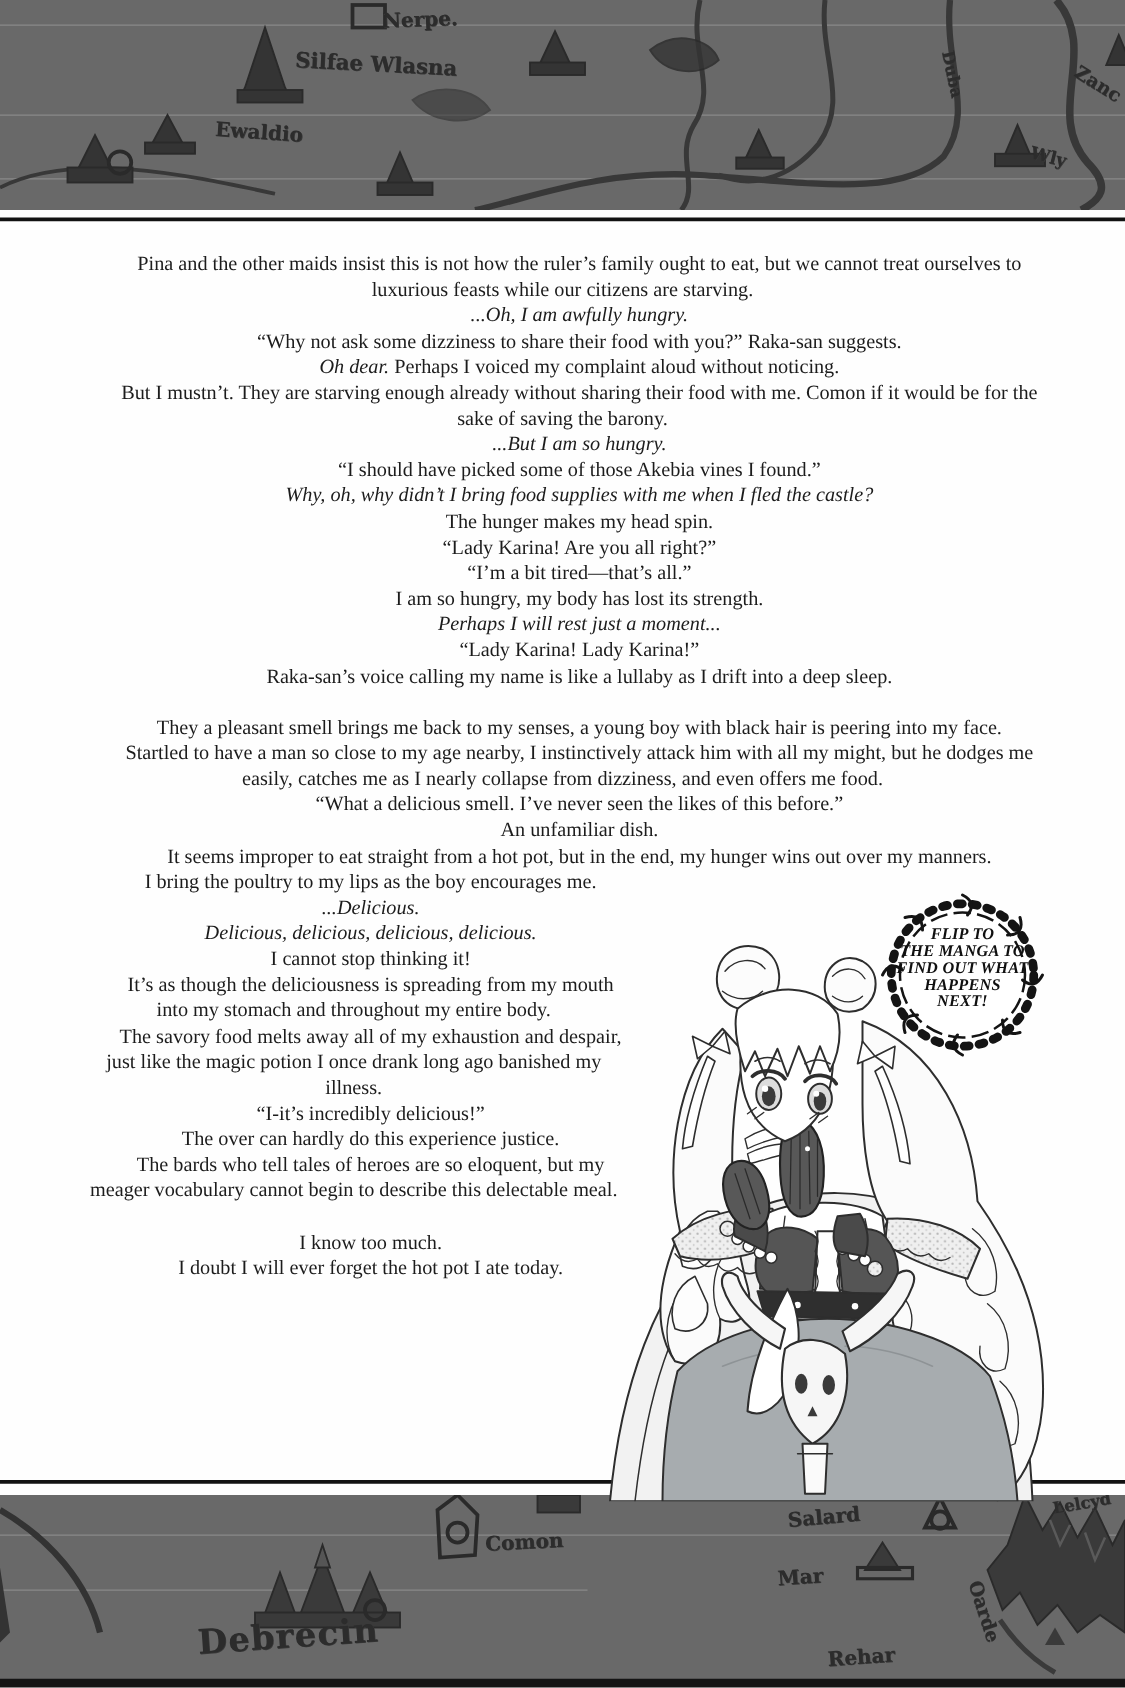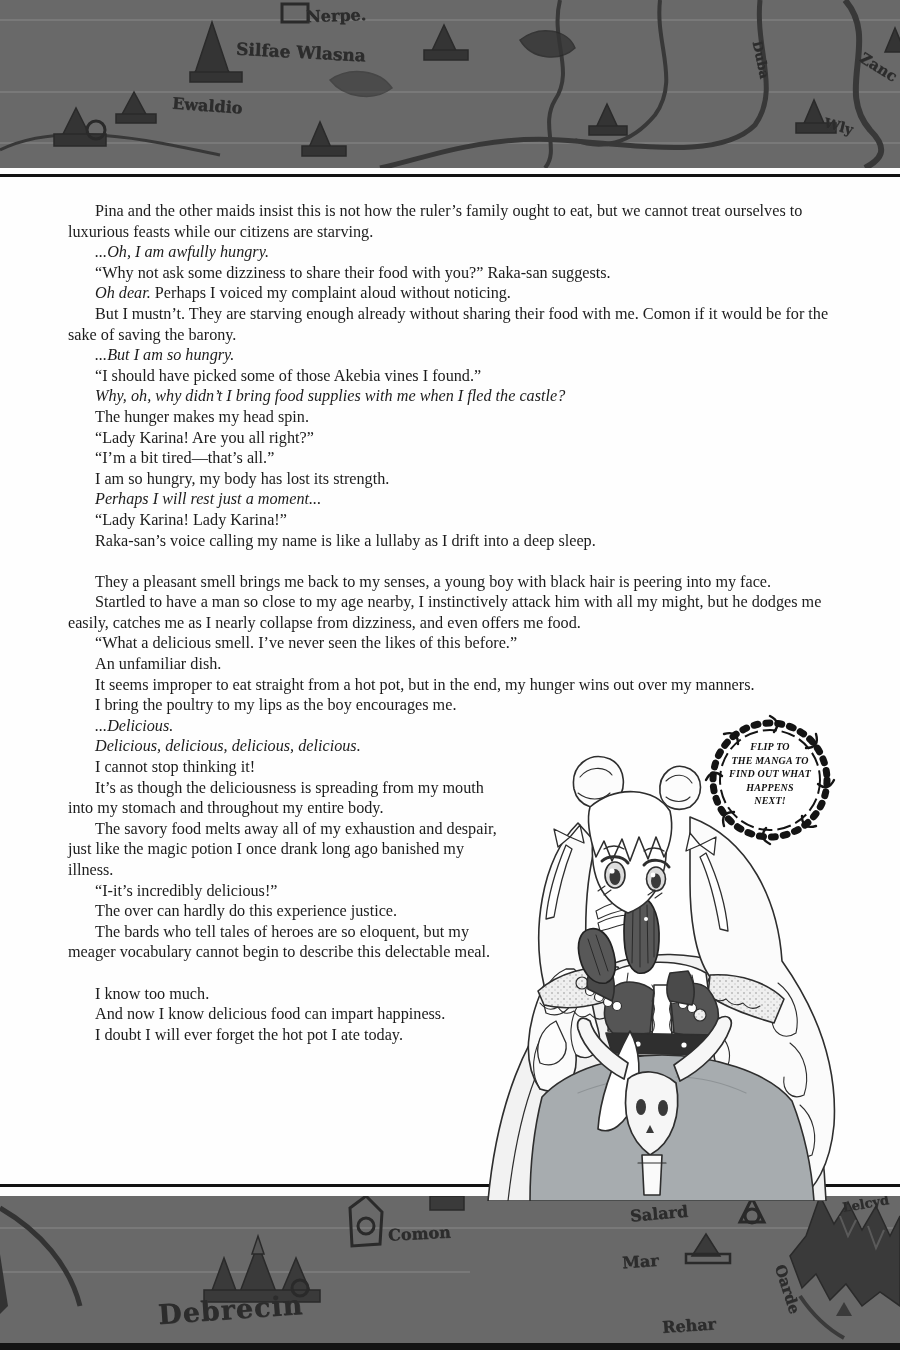--- a/index.html
+++ b/index.html
@@ -9,34 +9,34 @@
   .band{position:absolute;left:0;width:900px;background:#696969;overflow:hidden;}
   .band-top{top:0;height:168px;}
   .band-bottom{top:1196px;height:154px;}
   .map-label{position:absolute;font-family:"DejaVu Serif",serif;font-weight:bold;
              color:#2c2c2c;white-space:nowrap;text-shadow:0.5px 0.5px 0 #3a3a3a;}
   .rule{position:absolute;left:0;width:900px;height:3px;background:#121212;}
   .rule-top{top:174px;}
   .rule-bottom{top:1184px;}
   
   .content{position:absolute;left:68px;top:201px;width:764px;
-           font-size:16.2px;line-height:20.6px;color:#1c1c1c;text-align:left;}
+           font-size:16.2px;line-height:20.6px;color:#1c1c1c;text-align:center;}
   .content p{margin:0;text-indent:27px;}
   .content p.it{font-style:italic;}
   .content p.gap{margin-top:20.6px;}
   .content .it{font-style:italic;}
   .illu-spacer{float:right;width:334px;height:435px;}
   
   .illustration{position:absolute;left:478px;top:733px;width:424px;height:468px;z-index:3;}
   
   .badge{position:absolute;left:700px;top:710px;width:140px;height:140px;z-index:4;}
   .badge svg{position:absolute;left:0;top:0;}
   .badge-text{position:absolute;left:14px;top:30px;width:112px;text-align:center;
               font-family:"Liberation Serif",serif;font-weight:bold;font-style:italic;
-              font-size:10px;line-height:13.5px;color:#101010;letter-spacing:.2px;}
+              font-size:13px;line-height:13.5px;color:#101010;letter-spacing:.2px;}
 </style>
 </head>
 <body>
 
 <div class="page">
 
   <div class="band band-top">
     <svg width="900" height="168" viewBox="0 0 900 168">
       <rect x="0" y="0" width="900" height="168" fill="#696969"></rect>
       <line x1="0" y1="20" x2="900" y2="20" stroke="#8a8a8a" stroke-width="1"></line>
@@ -108,21 +108,20 @@
     <p>I bring the poultry to my lips as the boy encourages me.</p>
     <p class="it">...Delicious.</p>
     <p class="it">Delicious, delicious, delicious, delicious.</p>
     <p>I cannot stop thinking it!</p>
     <p>It’s as though the deliciousness is spreading from my mouth into my stomach and throughout my entire body.</p>
     <p>The savory food melts away all of my exhaustion and despair, just like the magic potion I once drank long ago banished my illness.</p>
     <p>“I-it’s incredibly delicious!”</p>
     <p>The over can hardly do this experience justice.</p>
     <p>The bards who tell tales of heroes are so eloquent, but my meager vocabulary cannot begin to describe this delectable meal.</p>
     <p class="gap">I know too much.</p>
-    <p>And now I know delicious food can impart happiness.</p>
     <p>I doubt I will ever forget the hot pot I ate today.</p>
   </div>
 
   <div class="illustration">
     <svg width="424" height="468" viewBox="0 0 424 468">
       <defs>
         <pattern id="stipple" width="6" height="6" patternUnits="userSpaceOnUse">
           <rect width="6" height="6" fill="#efefef"></rect>
           <circle cx="2" cy="2" r="0.9" fill="#b4b4b4"></circle>
           <circle cx="5" cy="5" r="0.7" fill="#c2c2c2"></circle>

